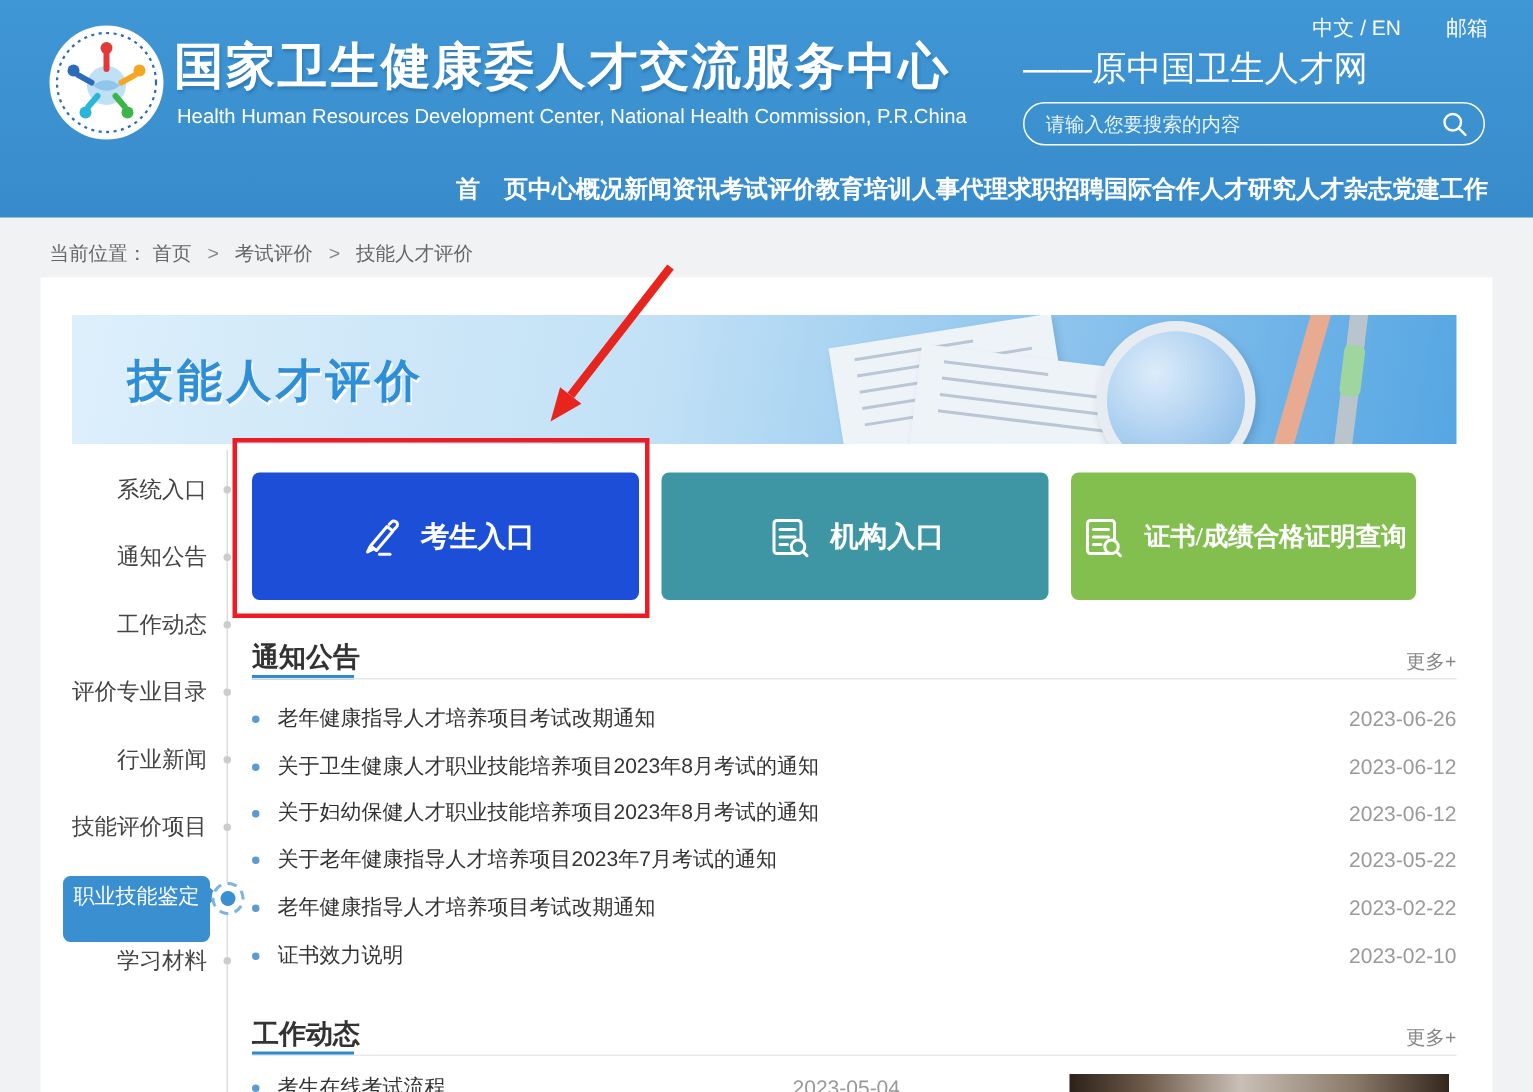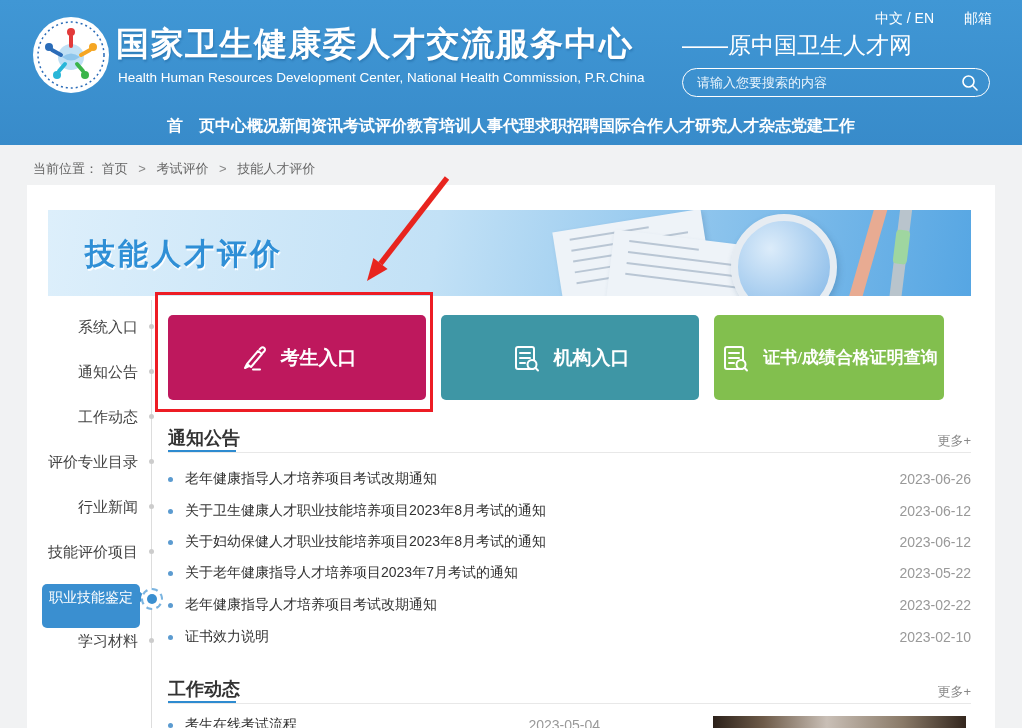--- a/index.html
+++ b/index.html
@@ -18,21 +18,21 @@
   .former{position:absolute;left:682px;top:30px;font-size:23px;color:#fff;white-space:nowrap;}
   .search{position:absolute;left:682px;top:68px;width:308px;height:29px;border:1.5px solid #fff;
           border-radius:16px;display:flex;align-items:center;box-sizing:border-box;}
   .search input{flex:1;background:transparent;border:none;outline:none;color:#fff;
                 font-size:13px;padding:0 8px 0 14px;font-family:inherit;}
   .search input::placeholder{color:#e9f4fc;opacity:1;}
   .search .sicon{margin-right:10px;display:flex;cursor:pointer;}
 
   
   .nav{position:absolute;left:0;top:108px;width:1022px;height:37px;display:flex;
-       align-items:center;justify-content:center;padding:0 48px;box-sizing:border-box;font-family:Liberation Mono, monospace;}
+       align-items:center;justify-content:flex-end;padding:0 30px;box-sizing:border-box;font-family:Liberation Mono, monospace;}
   .nav span{color:#fff;font-size:16px;font-weight:bold;white-space:pre;cursor:pointer;}
 
   
   .crumb{position:absolute;left:33px;top:160px;font-size:13px;color:#666;}
   .crumb a{color:#666;cursor:pointer;}
   .crumb .sep{margin:0 7px;color:#888;}
 
   
   .card{position:absolute;left:27px;top:185px;width:968px;height:543px;background:#fff;}
 
@@ -68,21 +68,21 @@
   .spill:after{content:"";position:absolute;right:-6px;top:7px;border-top:6px solid transparent;
          border-bottom:6px solid transparent;border-left:7px solid #3a8fd0;}
   .sring{position:absolute;left:141px;top:588px;width:18px;height:18px;border-radius:50%;
          border:2px dashed #7ab4e0;background:#fff;}
   .sring:after{content:"";position:absolute;left:4px;top:4px;width:10px;height:10px;
          border-radius:50%;background:#3a8fd0;}
 
   
   .btn{position:absolute;top:315px;height:85px;border-radius:5px;display:flex;align-items:center;
        justify-content:center;gap:13px;color:#fff;font-weight:bold;cursor:pointer;}
-  .btn1{left:168px;width:258px;background:#be185d;font-size:19px;}
+  .btn1{left:168px;width:258px;background:#1d4ed8;font-size:19px;}
   .btn2{left:441px;width:258px;background:#3e96a5;font-size:19px;}
   .btn3{left:714px;width:230px;background:#82bf4e;font-size:17px;font-family:Liberation Serif, serif;}
 
   
   .sec-title{position:absolute;left:168px;font-size:18px;font-weight:bold;color:#333;}
   .more{position:absolute;right:51px;font-size:13px;color:#888;cursor:pointer;margin-left:29px;}
   .u-blue{position:absolute;left:168px;width:68px;height:3px;background:#2e8bd0;}
   .u-gray{position:absolute;left:168px;width:803px;height:1px;background:#e8e8e8;}
   .nrow{position:absolute;left:168px;width:803px;height:22px;display:flex;align-items:center;cursor:pointer;}
   .nrow .bullet{width:5px;height:5px;border-radius:50%;background:#5b9bd0;margin-right:12px;flex:none;}

